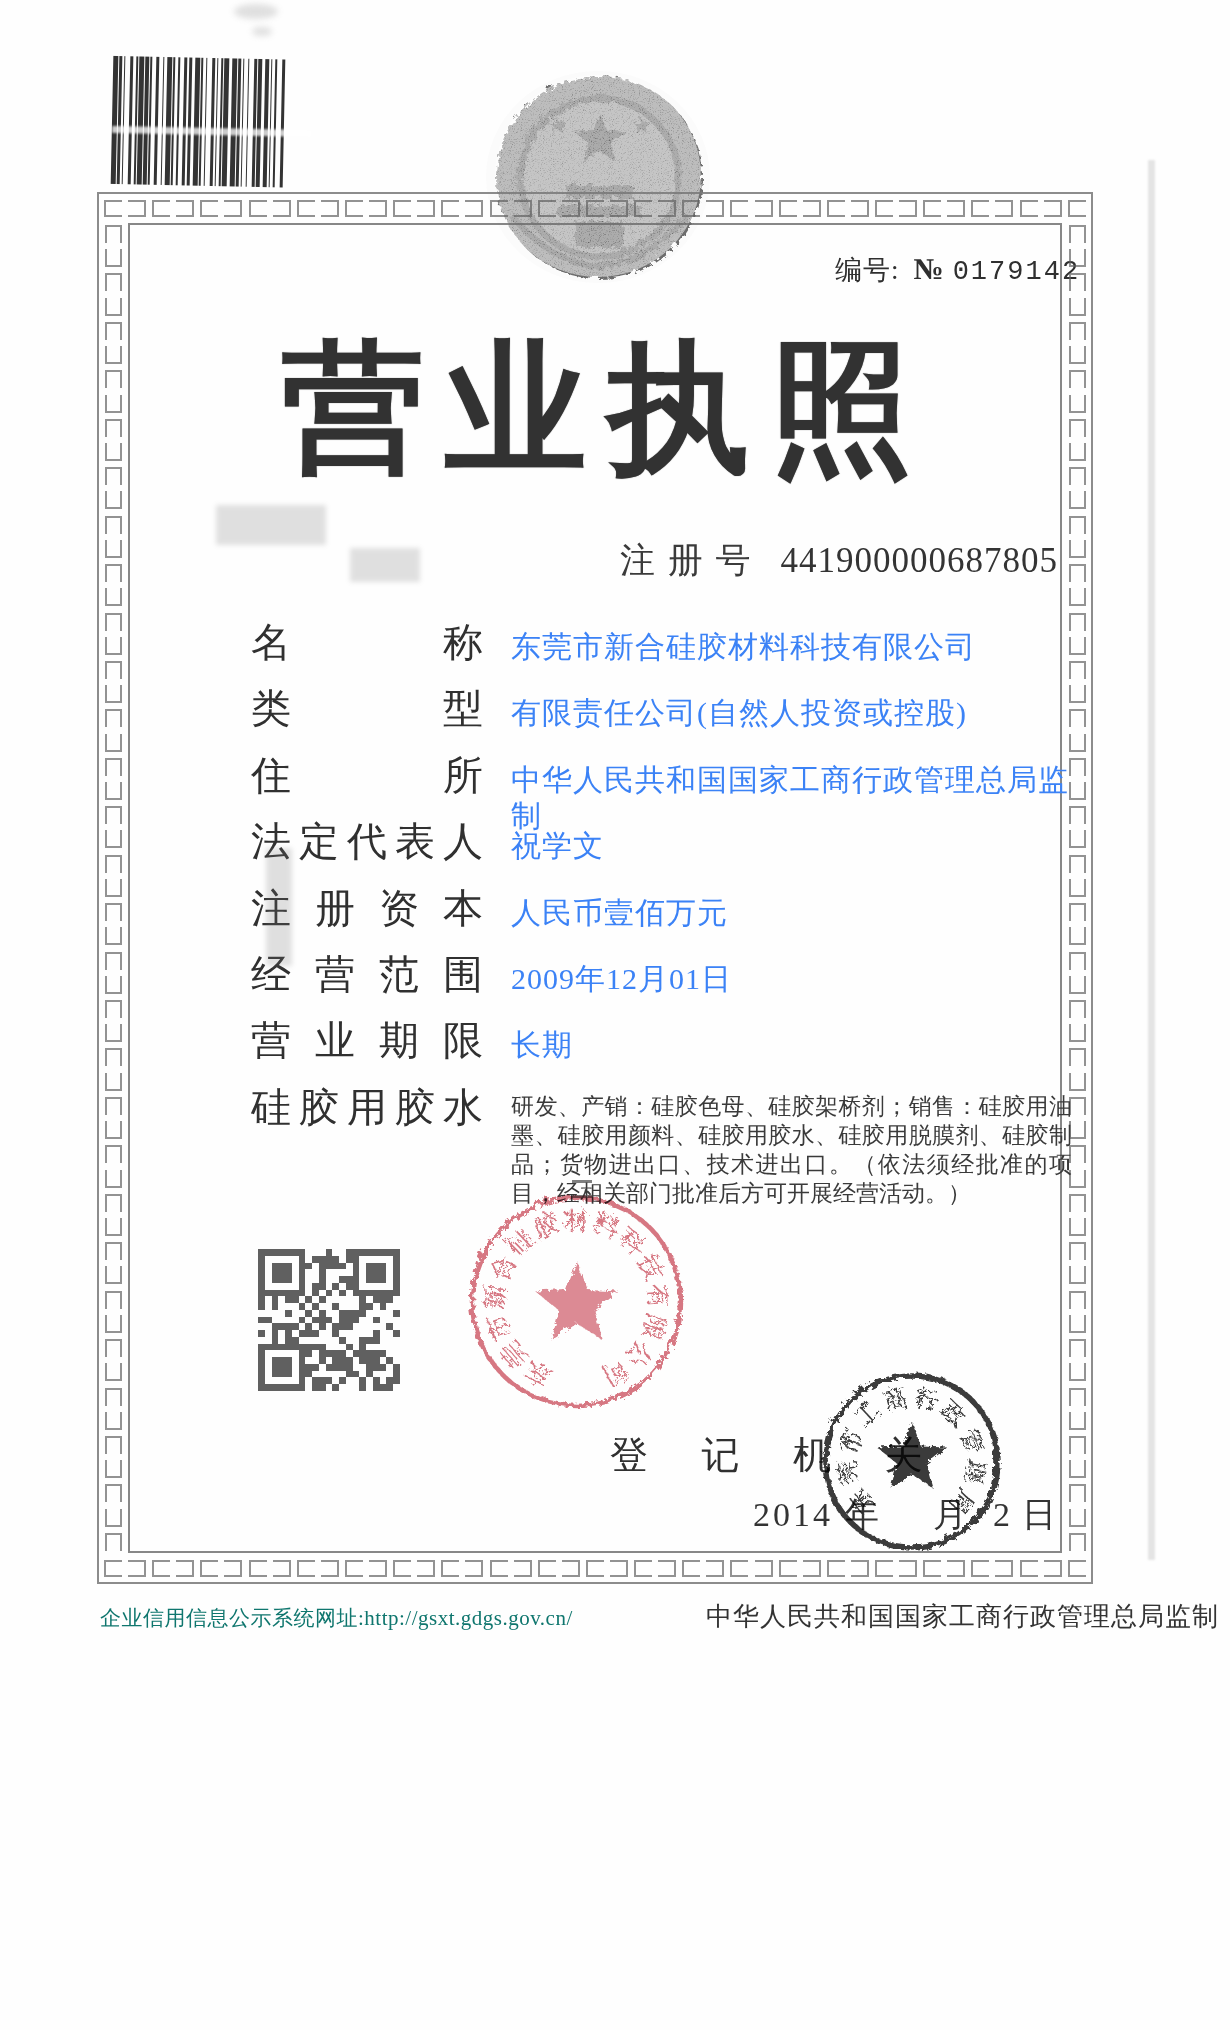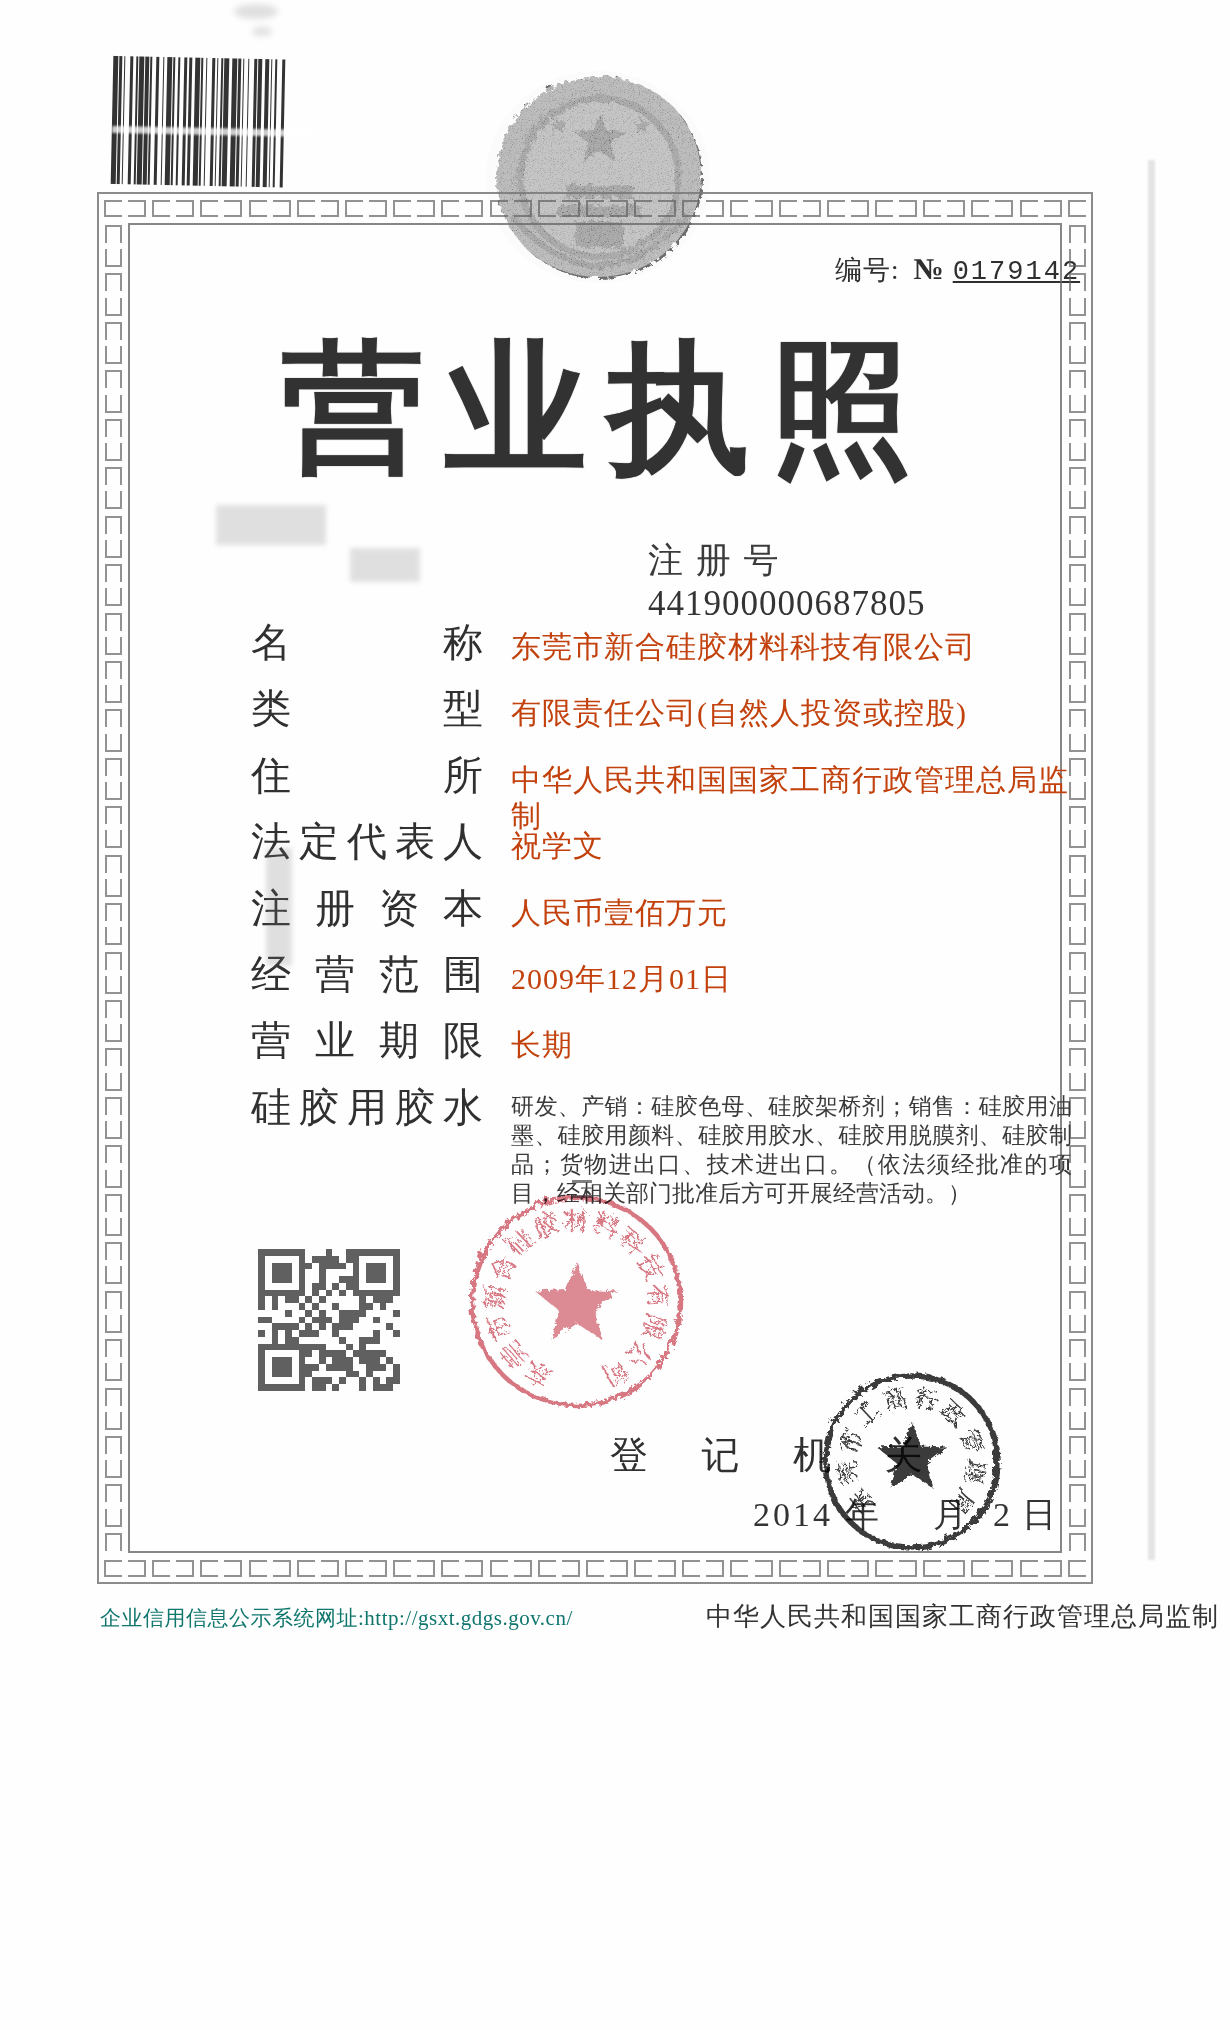--- a/index.html
+++ b/index.html
@@ -14,21 +14,21 @@
   .bar.d{background:#2c2c2c;}
   .bar-streak{left:112px;top:128px;width:200px;height:7px;background:rgba(255,255,255,.75);
               transform:rotate(1.2deg);filter:blur(1px);}
 
   
   .emblem{left:478px;top:66px;width:240px;height:222px;}
 
   
   .serial{left:835px;top:252px;width:250px;font-size:27px;color:#2f2f2f;letter-spacing:1px;white-space:nowrap;}
   .serial .nomark{font-weight:bold;font-size:30px;margin:0 8px 0 14px;}
-  .serial .num{font-family:"Liberation Mono", monospace;font-size:27px;letter-spacing:2px;text-decoration:underline;}
+  .serial .num{font-family:"Liberation Mono", monospace;font-size:27px;letter-spacing:2px;}
 
   
   .frame{left:97px;top:192px;width:996px;height:1392px;}
   .frame .outer{position:absolute;inset:0;border:2px solid rgba(120,120,120,.85);}
   .frame .inner{position:absolute;inset:31px;border:2px solid rgba(105,105,105,.8);}
   .strip{position:absolute;display:flex;justify-content:space-between;overflow:hidden;opacity:.85;}
   .strip.h{left:7px;right:7px;height:22px;flex-direction:row;align-items:center;}
   .strip.top{top:5px;} .strip.bottom{bottom:5px;}
   .strip.v{top:33px;bottom:33px;width:22px;flex-direction:column;align-items:center;}
   .strip.left{left:5px;} .strip.right{right:5px;}
@@ -36,31 +36,31 @@
   .mu.alt{border:2.5px solid rgba(95,95,95,.8);border-left:none;}
   .muv{width:13px;height:16px;border:2.5px solid rgba(95,95,95,.8);border-bottom:none;flex:none;}
   .muv.alt{border:2.5px solid rgba(95,95,95,.8);border-top:none;}
 
   
   .title{left:282px;top:338px;width:630px;display:flex;justify-content:space-between;
          font-size:142px;line-height:1;font-weight:900;color:#2e2e2e;
          text-shadow:0 0 1px rgba(40,40,40,.7);filter:contrast(.95);}
 
   
-  .regno{left:620px;top:537px;display:flex;align-items:baseline;font-size:35px;color:#3b3b3b;flex-direction:column;}
+  .regno{left:620px;top:537px;display:flex;align-items:baseline;font-size:35px;color:#3b3b3b;}
   .regno .lab{letter-spacing:2px;}
   .regno .val{margin-left:28px;letter-spacing:1px;color:#343434;}
 
   
   .fields{left:212px;top:622px;width:860px;}
   .field-row{display:flex;align-items:flex-start;height:66.4px;margin-left:39px;}
   .field-row.last{height:auto;}
   .field-label{width:232px;flex:none;font-size:40px;line-height:1.05;color:#303030;
                text-align:justify;text-align-last:justify;font-weight:500;}
-  .field-value{margin-left:28px;font-size:30px;line-height:1.2;color:#c2410c;padding-top:7px;letter-spacing:1px;}
+  .field-value{margin-left:28px;font-size:30px;line-height:1.2;color:#3b82f6;padding-top:7px;letter-spacing:1px;}
   .field-row.last .field-value{font-size:23px;line-height:29px;width:592px;padding-top:5px;
                                letter-spacing:0;color:#3a3a3a;text-align:justify;}
 
   
   .qr{left:258px;top:1249px;width:142px;height:142px;display:grid;
       grid-template-columns:repeat(21,1fr);grid-template-rows:repeat(21,1fr);
       filter:blur(.3px);opacity:.85;}
   .qm{background:transparent;} .qm.d{background:#454545;}
 
   

